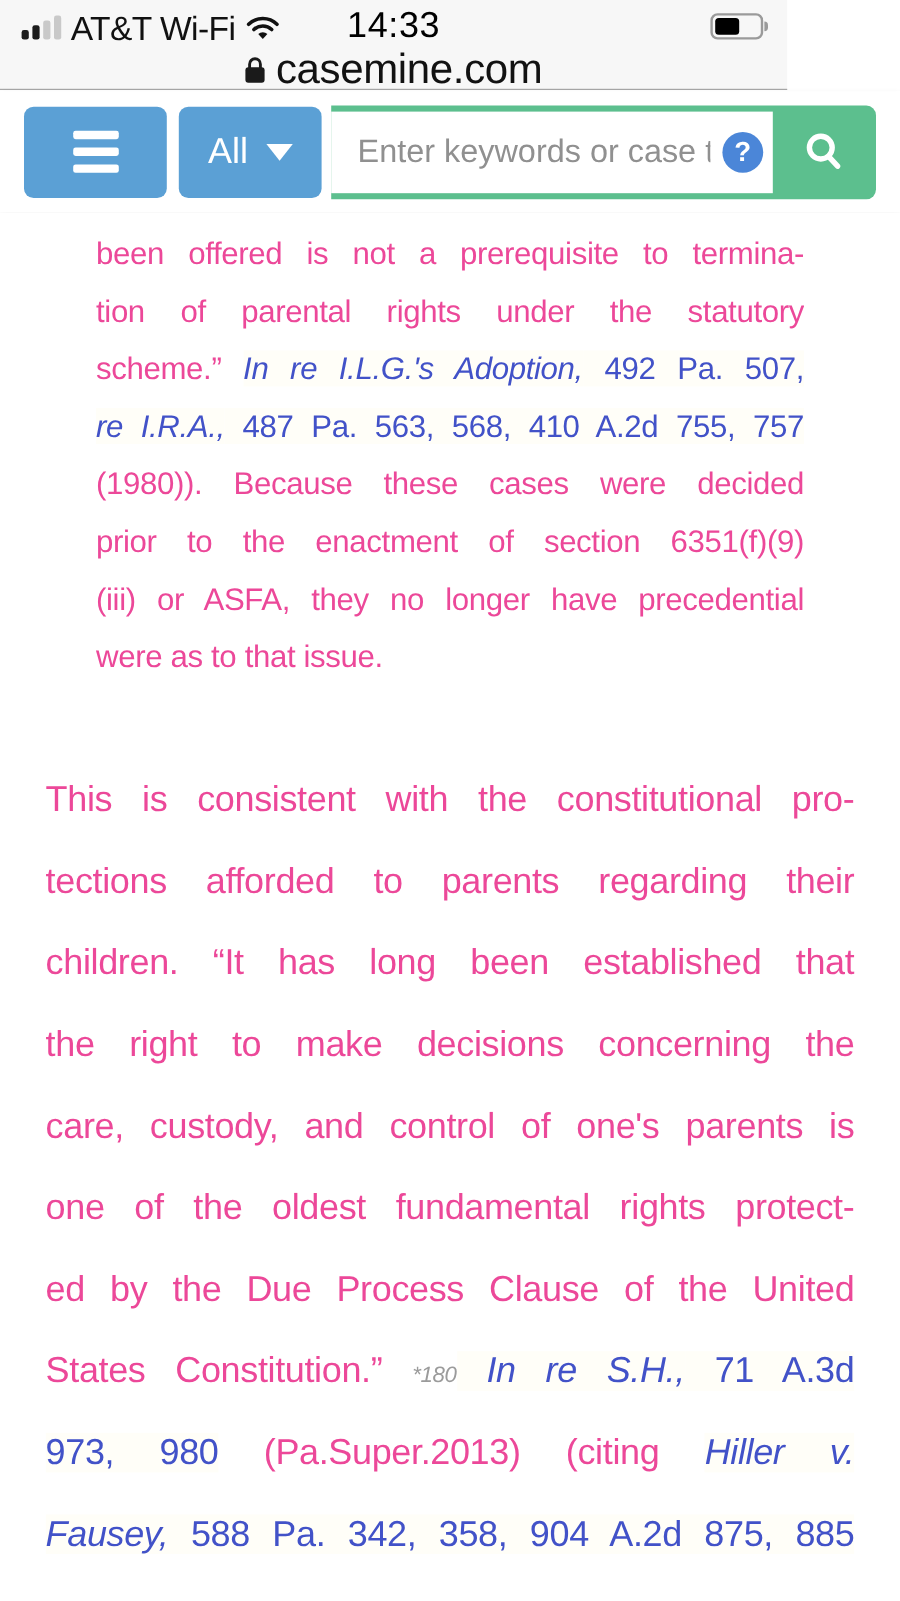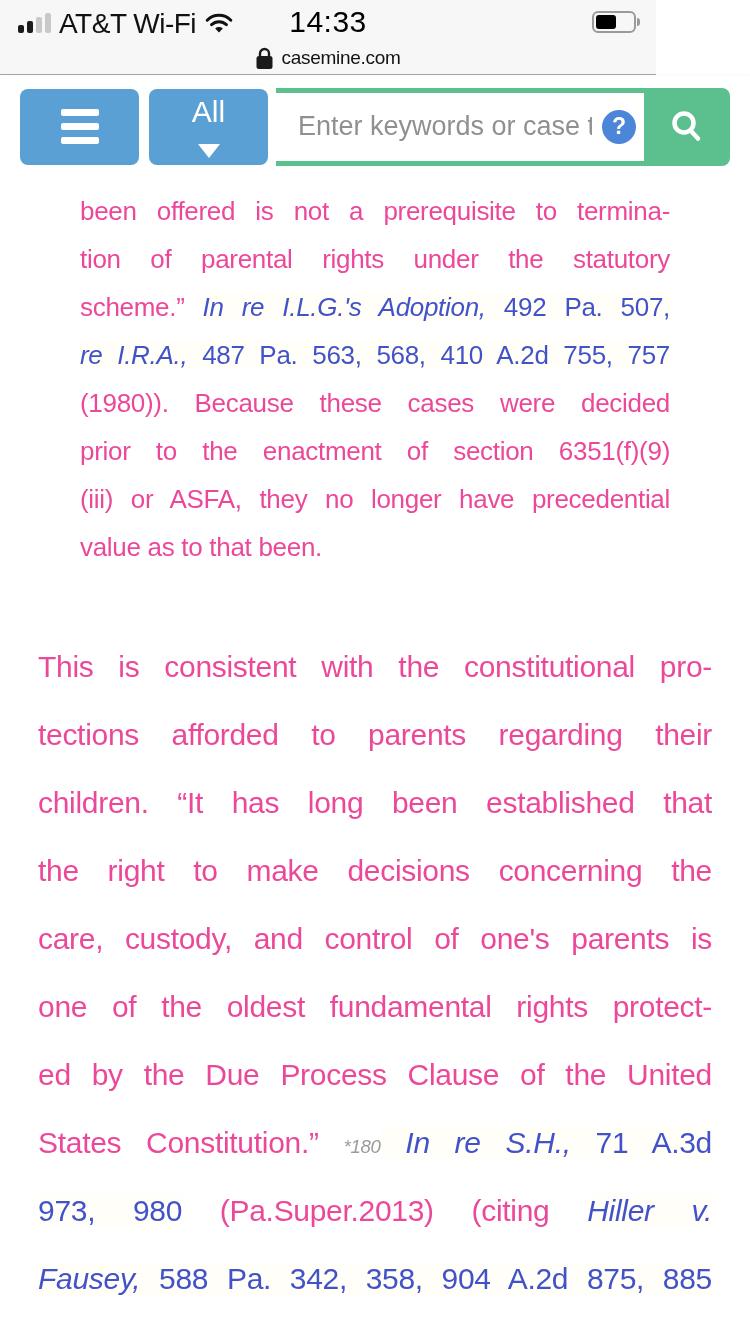--- a/index.html
+++ b/index.html
@@ -19,26 +19,26 @@
   .sb3 { height:16px; background:#c9c9c9; }
   .sb4 { height:20px; background:#c9c9c9; }
   .carrier { font-size:28px; color:#111; letter-spacing:-0.5px; }
   .status-time { position:absolute; left:0; right:0; top:5px; text-align:center;
     font-size:30px; font-weight:400; color:#000; letter-spacing:0.5px; }
   .battery { position:absolute; right:16px; top:11px; display:flex; align-items:center; }
   .batt-body { width:44px; height:22px; border:2px solid #9a9a9a; border-radius:6px; padding:2px; }
   .batt-fill { height:100%; background:#000; border-radius:3px; }
   .batt-nub { width:3px; height:8px; background:#9a9a9a; border-radius:0 3px 3px 0; margin-left:1px; }
   .status-row2 { height:32px; display:flex; align-items:center; justify-content:center; gap:9px; }
-  .url-text { font-size:19px; color:#121212; letter-spacing:-0.3px; }
+  .url-text { font-size:35px; color:#121212; letter-spacing:-0.3px; }
 
   
   .header { position:absolute; top:76px; left:0; width:750px; height:101px; background:#fff;
     box-shadow:0 3px 6px rgba(0,0,0,0.12); display:flex; align-items:center; padding:0 20px; }
-  .btn-blue { background:#5ba0d5; border:none; border-radius:8px; height:76px; cursor:pointer;flex-direction:column; }
+  .btn-blue { background:#5ba0d5; border:none; border-radius:8px; height:76px; cursor:pointer; }
   .btn-menu { width:119px; display:flex; flex-direction:column; align-items:center;
     justify-content:center; gap:7px; }
   .btn-menu i { display:block; width:38px; height:7px; background:#fff; border-radius:2px; }
   .btn-all { width:119px; margin-left:10px; display:flex; align-items:center; justify-content:center;
     gap:15px; color:#fff; font-size:30px; font-family:inherit; }
   .caret-down { width:0; height:0; border-left:11px solid transparent;
     border-right:11px solid transparent; border-top:14px solid #fff; }
   .search-group { flex:1; margin-left:8px; height:78px; background:#5cbf8e;
     border-radius:0 8px 8px 0; display:flex; }
   .input-wrap { flex:1; background:#fff; margin:5px 0; position:relative; display:flex; align-items:center; }
@@ -130,21 +130,21 @@
 
   <div class="content">
     <div class="quote">
         <div class="line"><span class="run-plain">been offered is not a prerequisite to termina-</span></div>
         <div class="line"><span class="run-plain">tion of parental rights under the statutory</span></div>
         <div class="line"><span class="run-plain">scheme.” </span><span class="run-link run-italic">In re I.L.G.'s Adoption,</span><span class="run-link"> 492 Pa. 507,</span></div>
         <div class="line"><span class="run-link run-italic">re I.R.A.,</span><span class="run-link"> 487 Pa. 563, 568, 410 A.2d 755, 757</span></div>
         <div class="line"><span class="run-plain">(1980)). Because these cases were decided</span></div>
         <div class="line"><span class="run-plain">prior to the enactment of section 6351(f)(9)</span></div>
         <div class="line"><span class="run-plain">(iii) or ASFA, they no longer have precedential</span></div>
-        <div class="line last"><span class="run-plain">value as to that been.</span></div>
+        <div class="line last"><span class="run-plain">were as to that issue.</span></div>
       </div>
     <div class="mainpara">
         <div class="line"><span class="run-plain">This is consistent with the constitutional pro-</span></div>
         <div class="line"><span class="run-plain">tections afforded to parents regarding their</span></div>
         <div class="line"><span class="run-plain">children. “It has long been established that</span></div>
         <div class="line"><span class="run-plain">the right to make decisions concerning the</span></div>
         <div class="line"><span class="run-plain">care, custody, and control of one's parents is</span></div>
         <div class="line"><span class="run-plain">one of the oldest fundamental rights protect-</span></div>
         <div class="line"><span class="run-plain">ed by the Due Process Clause of the United</span></div>
         <div class="line"><span class="run-plain">States Constitution.” </span><span class="run-mark">*180</span><span class="run-link run-italic"> In re S.H.,</span><span class="run-link"> 71 A.3d</span></div>

